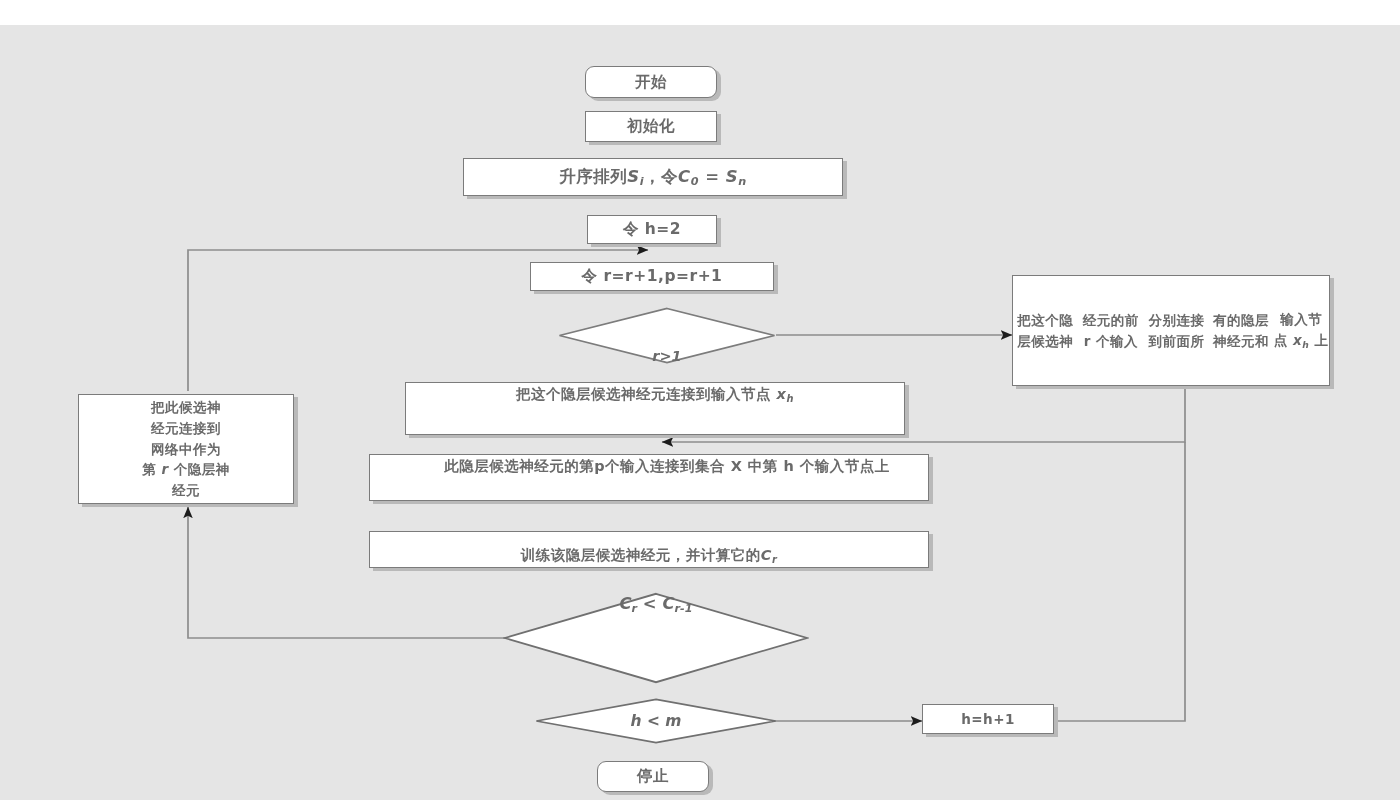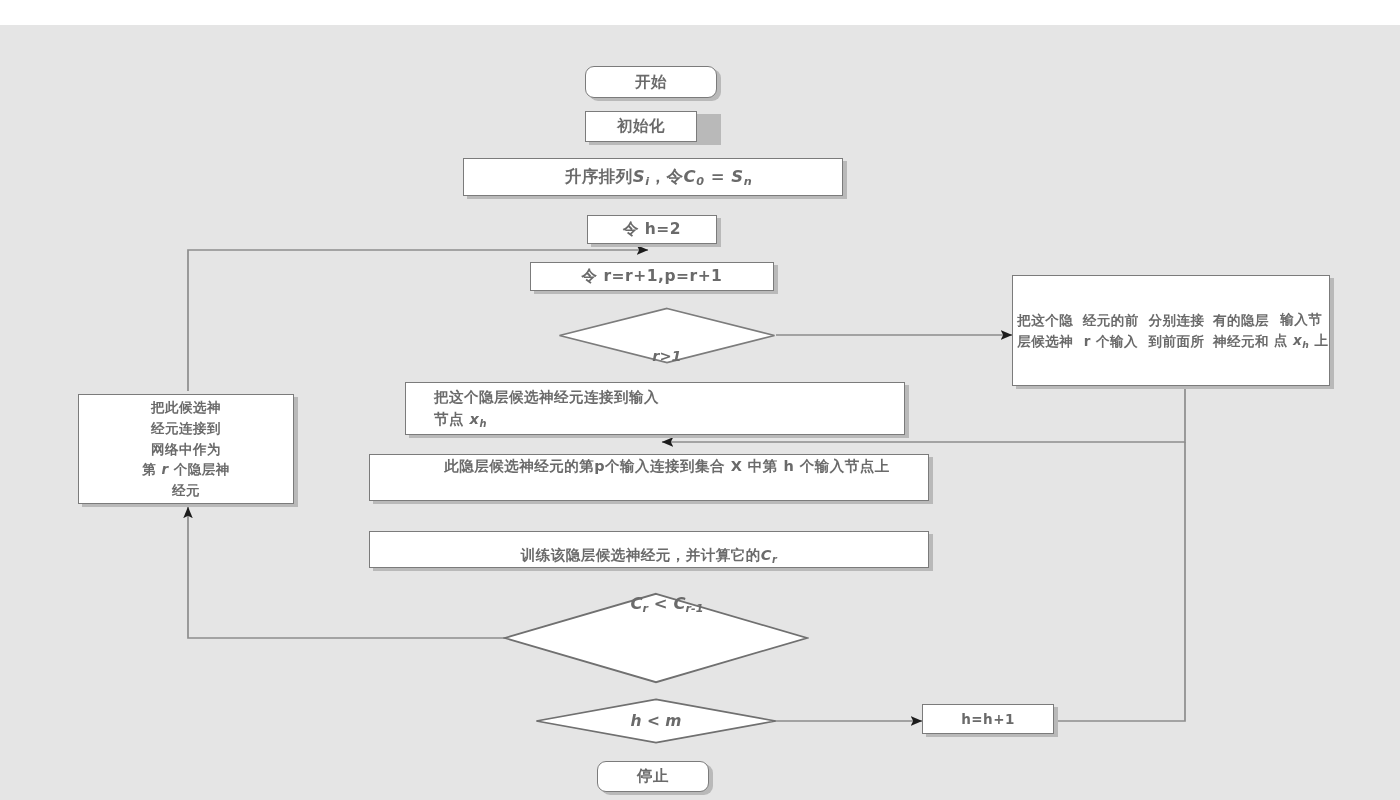--- a/index.html
+++ b/index.html
@@ -41,21 +41,21 @@
   .shadowbox{
     position:absolute;
     background:#b9b9b9;
     z-index:0;
   }
   .it{font-style:italic;}
   sub{font-size:0.68em;vertical-align:-0.28em;font-style:italic;}
   .fs13{font-size:13.5px;}
   .fs14{font-size:14.5px;align-items:flex-end;}
   .fs15{font-size:15.5px;}
-  .fs16{font-size:16.5px;padding-left:11px;}
+  .fs16{font-size:16.5px;}
 </style>
 </head>
 <body>
 
 <div id="stage">
 
   <svg id="svg-layer" viewBox="0 0 1400 800" xmlns="http://www.w3.org/2000/svg">
     <defs>
       <marker id="ah" markerWidth="9" markerHeight="9" refX="7.4" refY="3.1" orient="auto" markerUnits="strokeWidth">
         <path d="M0,0 L7.6,3.1 L0,6.2 L1.6,3.1 z" fill="#1c1c1c"></path>
@@ -108,21 +108,21 @@
       <path d="M1058,696 L1185,696 L1185,417"></path>
     </g>
   </svg>
 
   <div class="shadowbox" style="left:589px;top:44px;width:132px;height:32px;border-radius:9px;"></div>
   <div class="node term fs15" style="left:585px;top:41px;width:132px;height:32px;">
     <span class="txt">开始</span>
   </div>
 
   <div class="shadowbox" style="left:589px;top:89px;width:132px;height:31px;"></div>
-  <div class="node fs15" style="left:585px;top:86px;width:112px;height:31px;">
+  <div class="node fs15" style="left:585px;top:86px;width:132px;height:31px;">
     <span class="txt">初始化</span>
   </div>
 
   <div class="shadowbox" style="left:467px;top:136px;width:380px;height:38px;"></div>
   <div class="node fs16" style="left:463px;top:133px;width:380px;height:38px;">
     <span class="txt">
       <span>升序排列</span><span class="it">S</span><sub>i</sub><span>，令</span><span class="it">C</span><sub>0</sub>
       <span>=</span>
       <span class="it">S</span><sub>n</sub>
     </span>
@@ -150,21 +150,21 @@
     <span>把这个隐层候选神</span>
     <span>经元的前 r 个输入</span>
     <span>分别连接到前面所</span>
     <span>有的隐层神经元和</span>
     <span>
       <span>输入节点 </span><span class="it">x</span><sub>h</sub><span> 上</span>
     </span>
   </div>
 
   <div class="shadowbox" style="left:409px;top:360px;width:500px;height:53px;"></div>
-  <div class="node fs14" style="left:405px;top:357px;width:500px;height:53px;flex-direction:column;align-items:flex-start;justify-content:center;padding-left:28px;">
+  <div class="node fs14" style="left:405px;top:357px;width:500px;height:53px;flex-direction:row;align-items:flex-start;justify-content:center;">
     <span>把这个隐层候选神经元连接到输入</span>
     <span>
       <span>节点 </span><span class="it">x</span><sub>h</sub>
     </span>
   </div>
 
   <div class="shadowbox" style="left:373px;top:432px;width:560px;height:47px;"></div>
   <div class="node fs14" style="left:369px;top:429px;width:560px;height:47px;flex-direction:row;align-items:flex-start;justify-content:center;padding-left:36px;">
     <span>此隐层候选神经元的第p个输入连接到</span>
     <span>集合 X 中第 h 个输入节点上</span>

